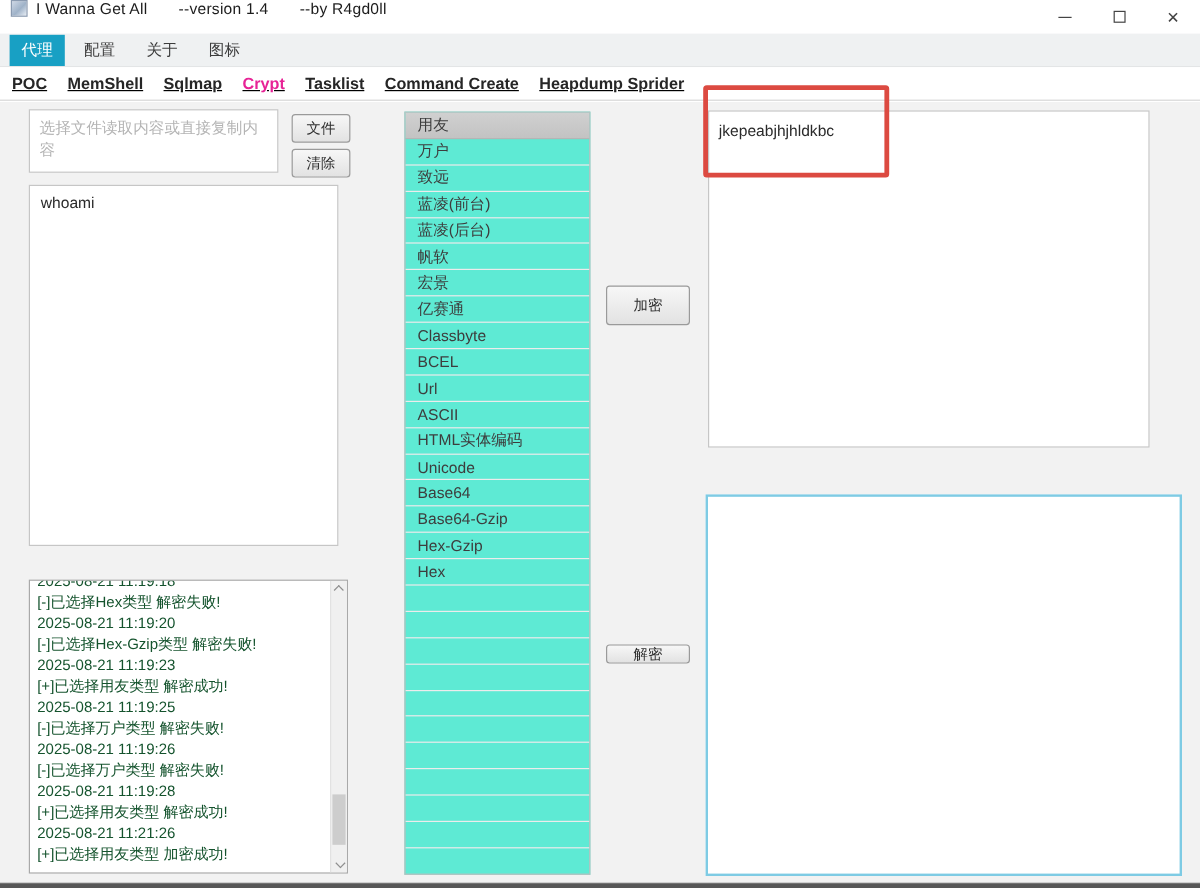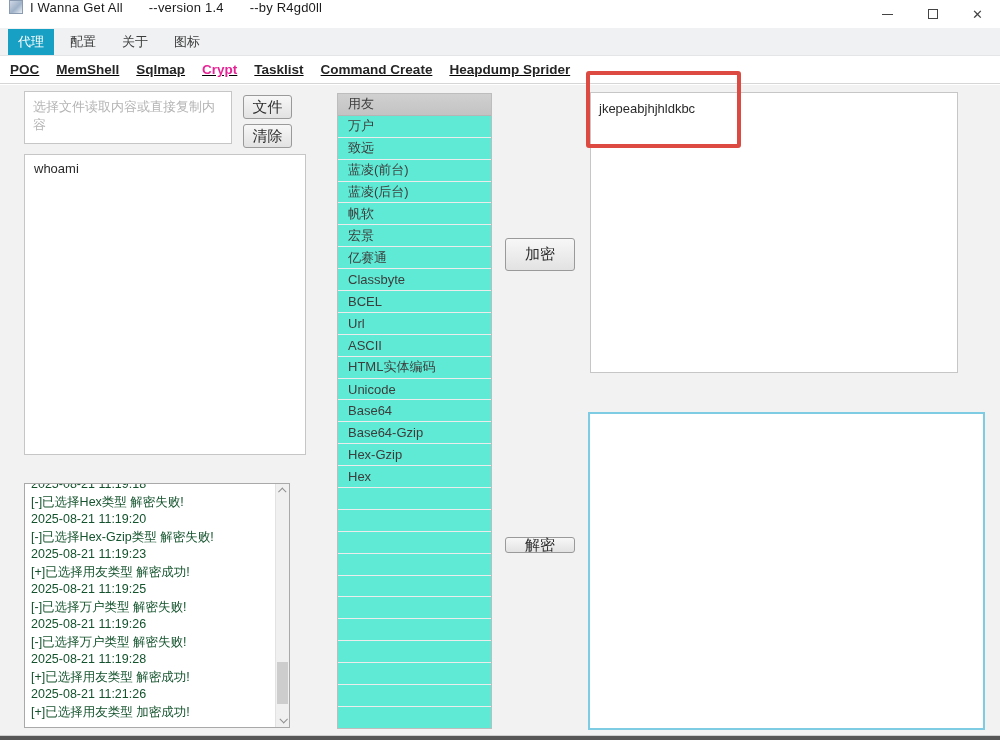--- a/index.html
+++ b/index.html
@@ -47,26 +47,26 @@
   .content {
     position:absolute; top:85px; left:0; width:1000px; height:655px;
     background:#f2f2f2;
   }
   .abs { position:absolute; }
   .box { background:#ffffff; border:1px solid #c6c6c6; }
   
   .file-input { left:24px; top:6px; width:208px; height:53px; font-size:13px; padding:6px 8px; color:#b4b4b4; overflow:hidden; }
   .btn {
     background:linear-gradient(#f7f7f7,#e2e2e2); border:1px solid #9a9a9a; border-radius:3px;
-    font-size:15px; color:#2e2e2e; display:flex; align-items:center; justify-content:center;
+    font-size:12px; color:#2e2e2e; display:flex; align-items:center; justify-content:center;
     font-family:"Liberation Sans", sans-serif; cursor:default;
   }
   .btn-file { left:243px; top:10px; width:49px; height:24px; }
   .btn-clear { left:243px; top:39px; width:49px; height:24px; }
-  .source-area { left:24px; top:69px; width:282px; height:301px; font-size:13px; color:#2a2a2a; padding:6px 9px; }
+  .source-area { left:24px; top:69px; width:258px; height:301px; font-size:13px; color:#2a2a2a; padding:6px 9px; }
   .log-area { left:24px; top:398px; width:266px; height:245px; border:1px solid #a9a9a9; background:#fff; overflow:hidden; }
   .log-lines { padding:0 5px 0 6px; margin-top:-8px; font-size:12.5px; line-height:17.5px; color:#14532d; white-space:nowrap; }
   .log-scrollbar { position:absolute; right:0; top:0; width:14px; height:100%; background:#f0f0f0; border-left:1px solid #e2e2e2; }
   .sb-arrow { position:absolute; left:0; width:13px; height:14px; display:flex; align-items:center; justify-content:center; }
   .sb-up { top:0; } .sb-down { bottom:0; }
   .chev { width:6px; height:6px; border-left:1px solid #8f8f8f; border-top:1px solid #8f8f8f; display:block; }
   .chev-up { transform:rotate(45deg) translateY(1px); }
   .chev-down { transform:rotate(225deg) translateY(1px); }
   .sb-thumb { position:absolute; left:1px; top:178px; width:11px; height:42px; background:#cdcdcd; }
   

